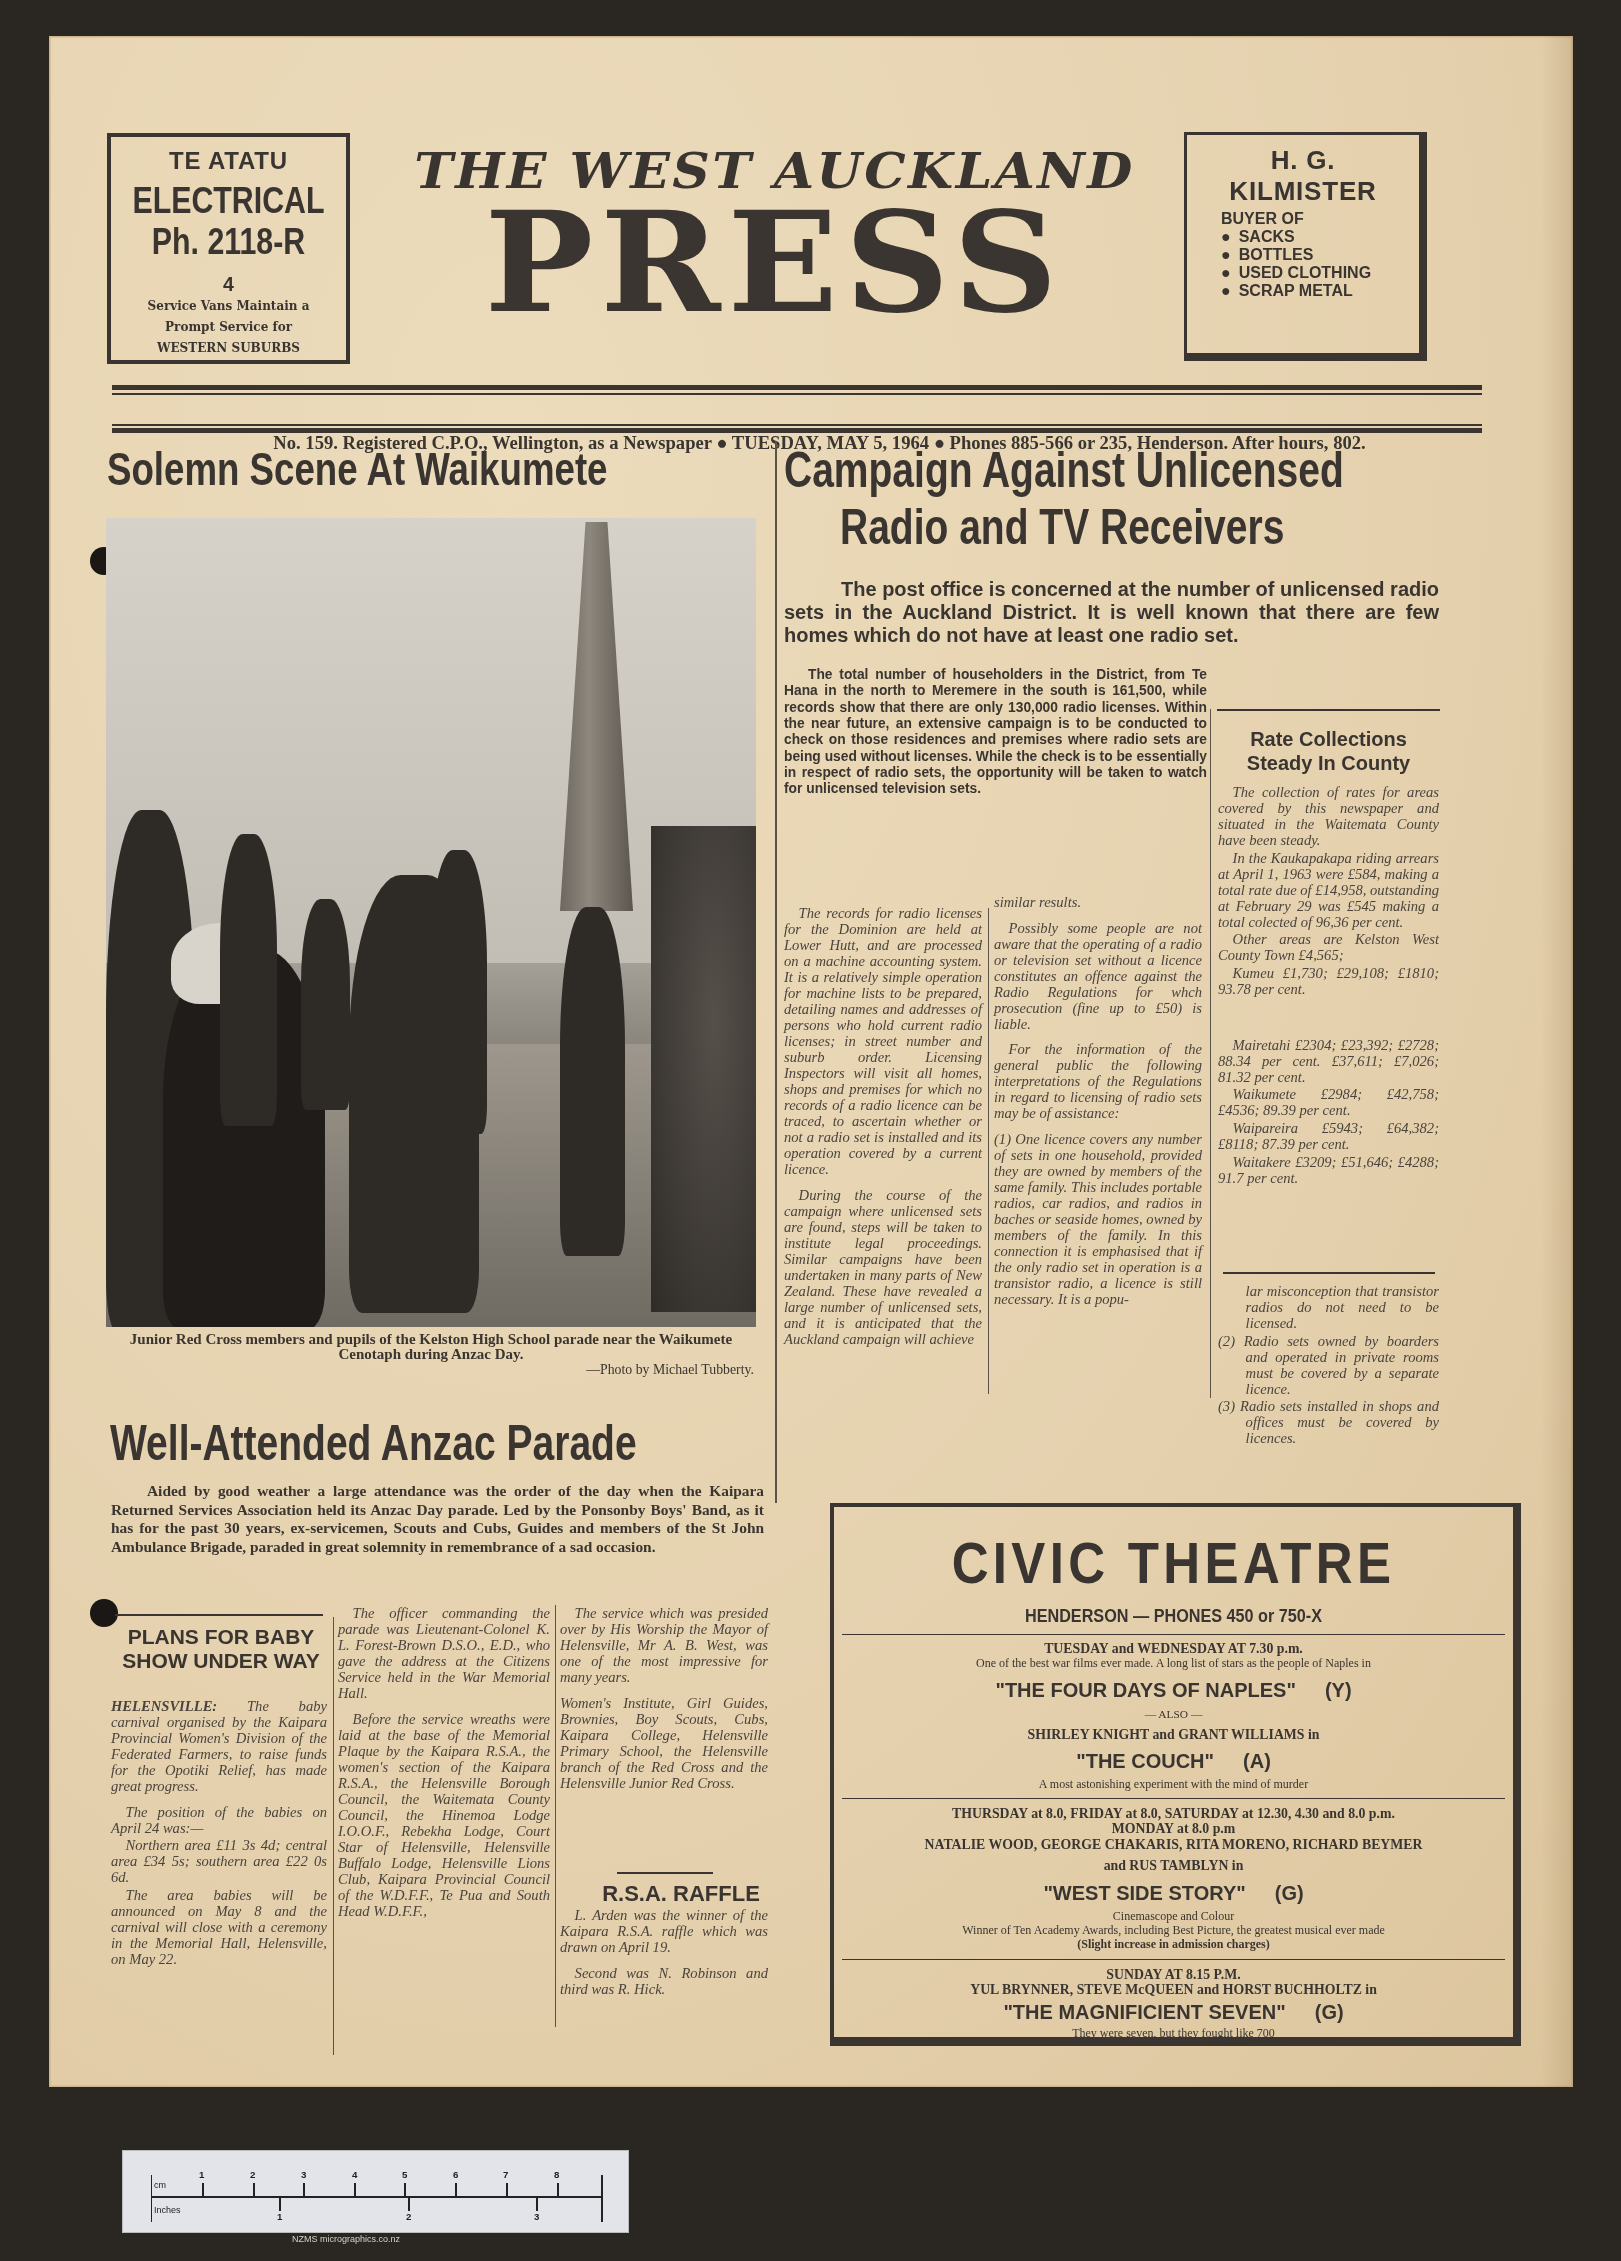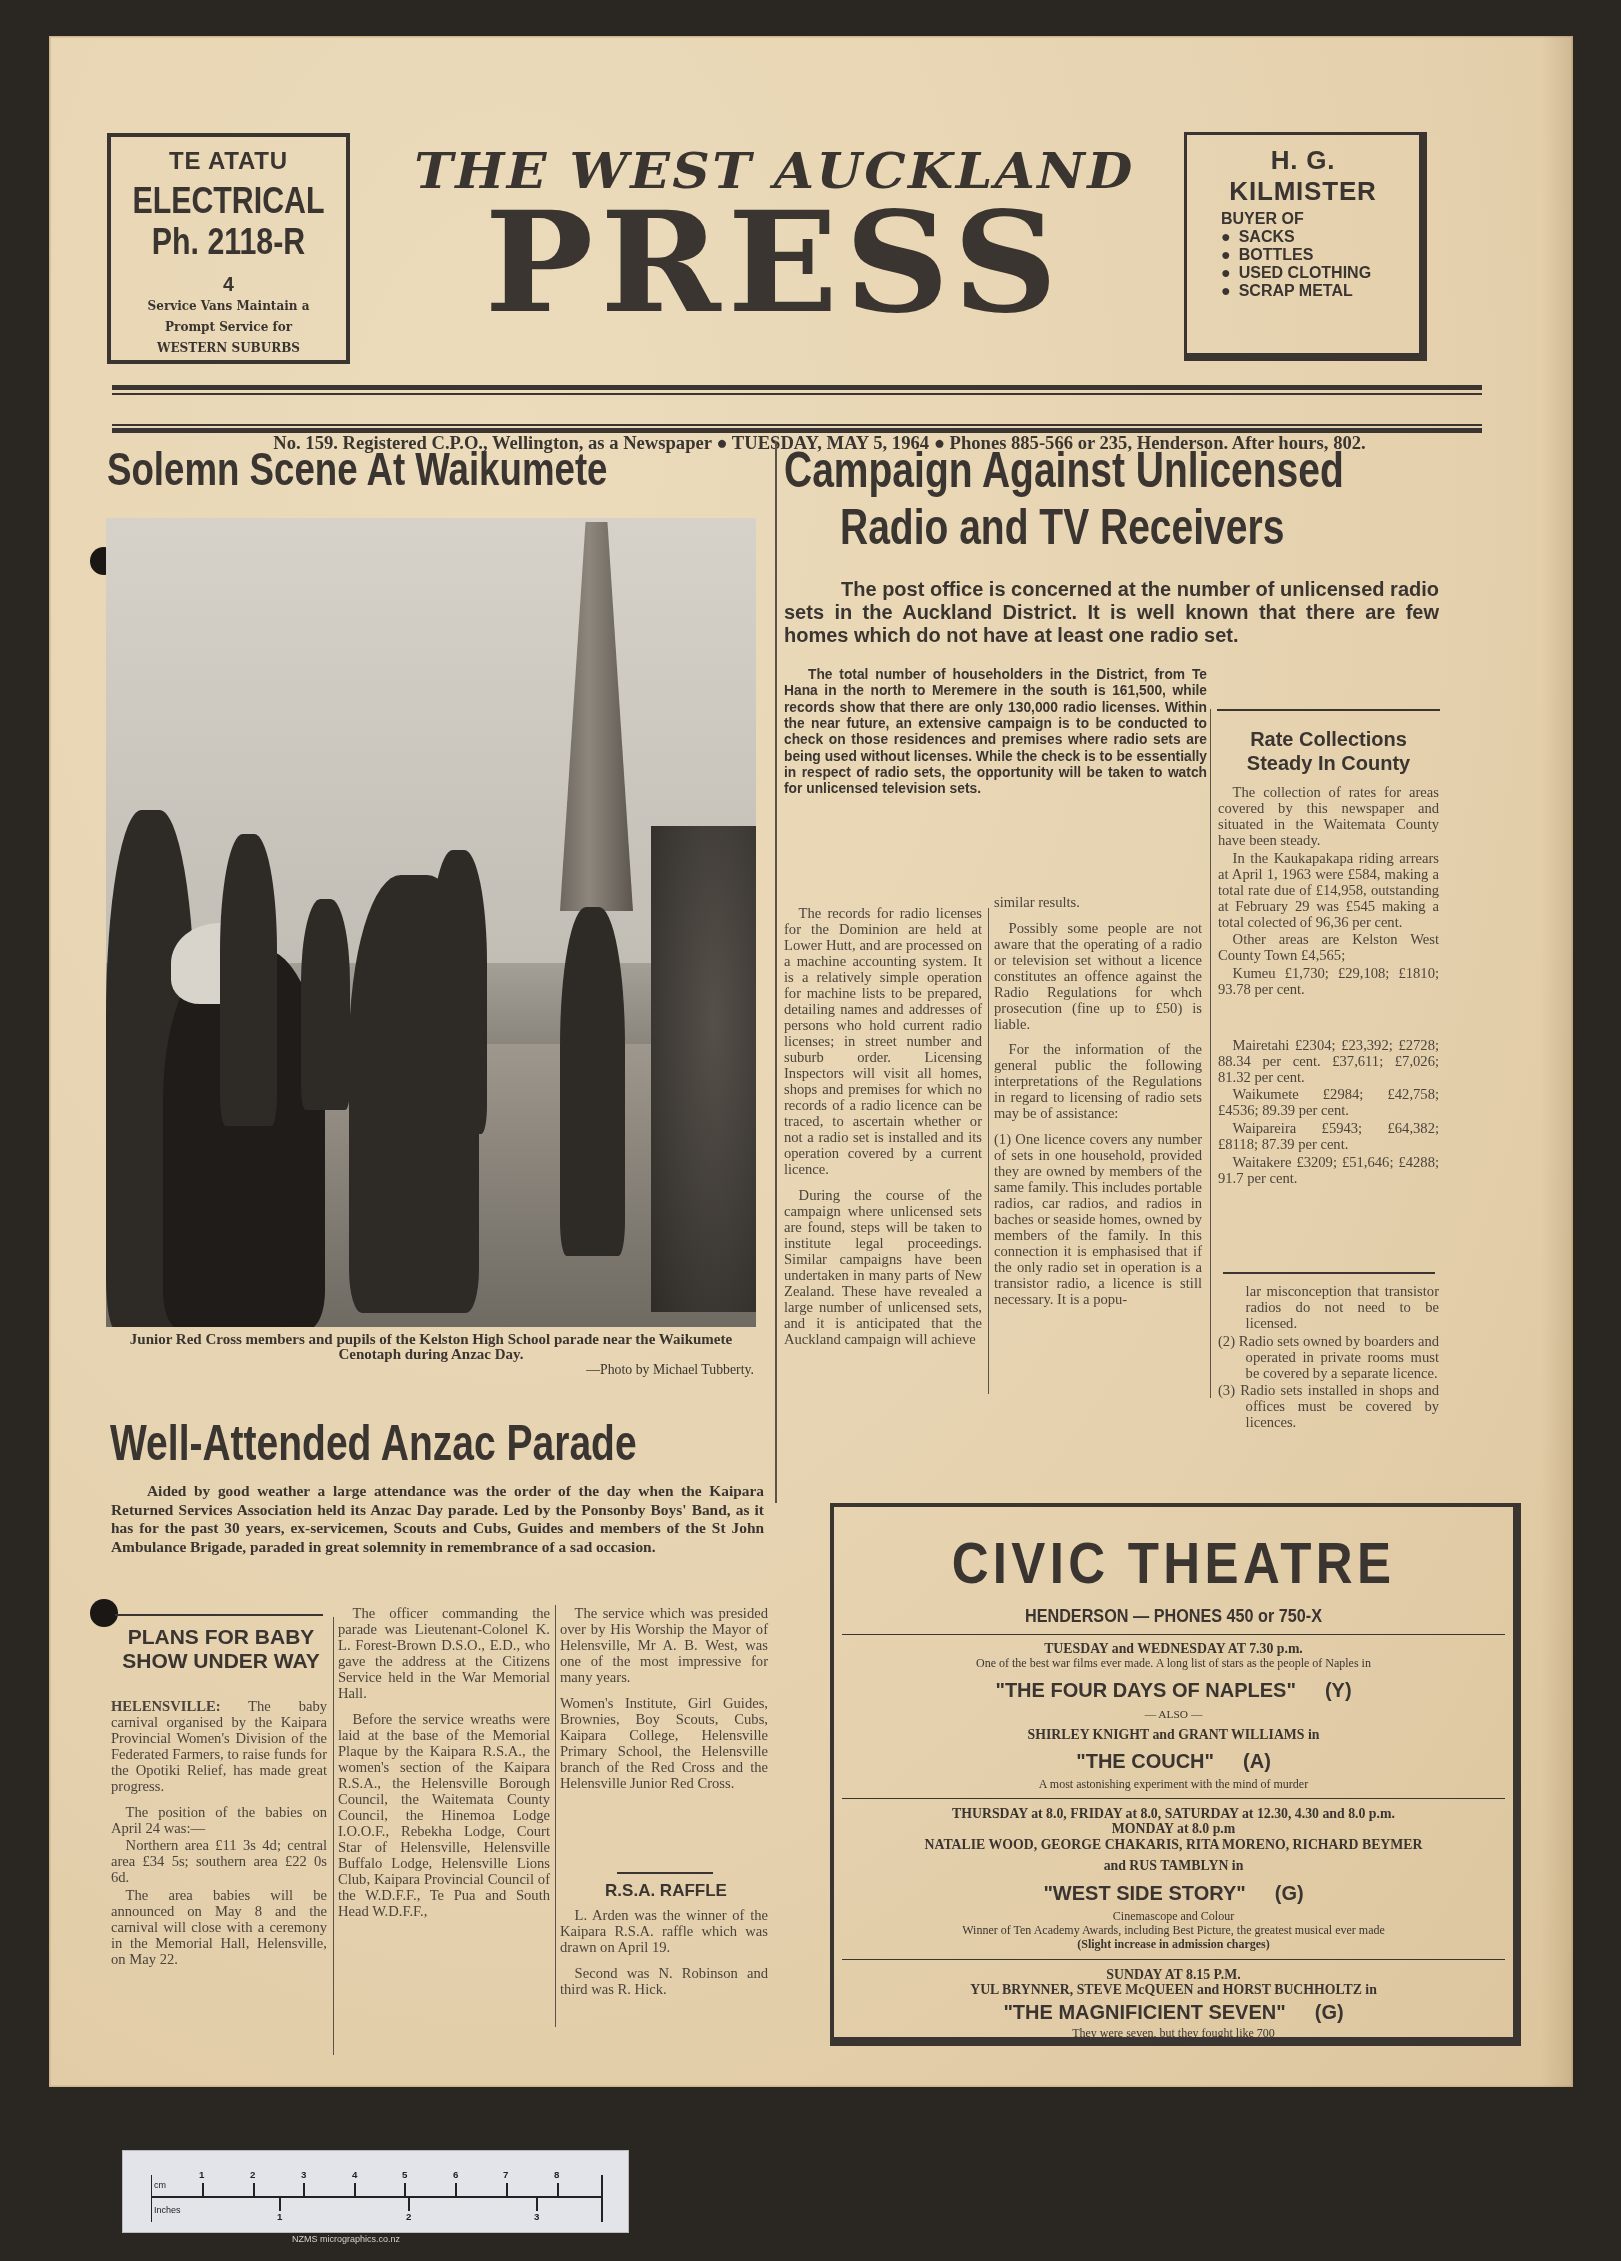--- a/index.html
+++ b/index.html
@@ -66,21 +66,21 @@
 
   
   .hl {
     position:absolute; font-family:"Liberation Sans", sans-serif; font-weight:bold;
     color:#3a3530; transform-origin:left top; white-space:nowrap;
   }
   .body-serif {
     font-family:"Liberation Serif", serif; font-size:14.6px; line-height:16px;
     color:#4a443d; text-align:justify;
   }
-  .body-serif p { margin:0 0 9.7px 0; text-indent:14.6px; }
+  .body-serif p { margin:0 0 9.7px 0; text-indent:14.6px;font-style:italic; }
   .col { position:absolute; }
 
   .vline { position:absolute; width:1.6px; background:#5a534a; }
 
   
   .photo {
     position:absolute; left:57px; top:482px; width:650px; height:809px;
     background:
       linear-gradient(180deg, #cfcbc3 0%, #bdb8b0 45%, #8a857d 65%, #5a5650 100%);
     overflow:hidden;
@@ -241,21 +241,21 @@
     <p>The officer commanding the parade was Lieutenant-Colonel K. L. Forest-Brown D.S.O., E.D., who gave the address at the Citizens Service held in the War Memorial Hall.</p>
     <p>Before the service wreaths were laid at the base of the Memorial Plaque by the Kaipara R.S.A., the women's section of the Kaipara R.S.A., the Helensville Borough Council, the Waitemata County Council, the Hinemoa Lodge I.O.O.F., Rebekha Lodge, Court Star of Helensville, Helensville Buffalo Lodge, Helensville Lions Club, Kaipara Provincial Council of the W.D.F.F., Te Pua and South Head W.D.F.F.,</p>
   </div>
   <div class="vline" style="left:506px; top:1569px; height:422px; width:0.8px;"></div>
 
   <div class="col body-serif" style="left:511px; top:1569px; width:208px;">
     <p>The service which was presided over by His Worship the Mayor of Helensville, Mr A. B. West, was one of the most impressive for many years.</p>
     <p style="text-indent:0;">Women's Institute, Girl Guides, Brownies, Boy Scouts, Cubs, Kaipara College, Helensville Primary School, the Helensville branch of the Red Cross and the Helensville Junior Red Cross.</p>
   </div>
   <div class="rule" style="left:568px; top:1836px; width:96px; height:1.6px;"></div>
-  <div class="small-hl" style="left:513px; top:1845px; width:208px; font-size:17px;">R.S.A. RAFFLE</div>
+  <div class="small-hl" style="left:528px; top:1845px; width:208px; font-size:22px;">R.S.A. RAFFLE</div>
   <div class="col body-serif" style="left:511px; top:1871px; width:208px;">
     <p>L. Arden was the winner of the Kaipara R.S.A. raffle which was drawn on April 19.</p>
     <p>Second was N. Robinson and third was R. Hick.</p>
   </div>
 
   <div class="ad">
     <div class="name">CIVIC THEATRE</div>
     <div class="phones">HENDERSON — PHONES 450 or 750-X</div>
     <hr>
     <div class="sched">TUESDAY and WEDNESDAY AT 7.30 p.m.</div>

